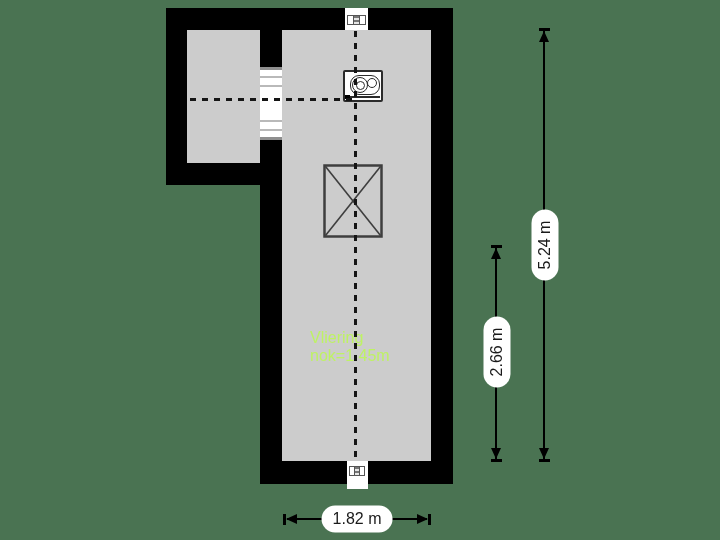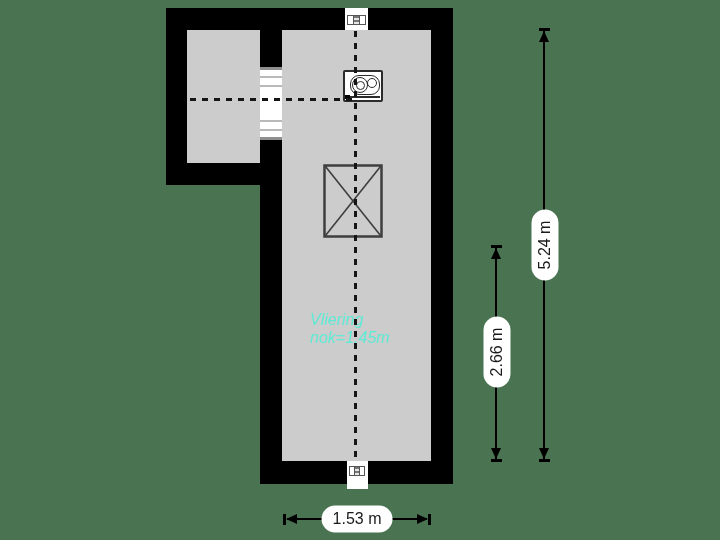--- a/index.html
+++ b/index.html
@@ -41,21 +41,21 @@
   .boiler-base{position:absolute;left:0;bottom:2px;width:35px;height:2px;background:#2b2b2b;}
   .boiler-base-block{position:absolute;left:0;bottom:1px;width:5px;height:4px;background:#000;}
 
   
   .ridge-v{position:absolute;left:354px;top:31px;width:3px;height:429px;z-index:5;
     background:repeating-linear-gradient(180deg,#151515 0 6px,transparent 6px 12px);}
   .ridge-h{position:absolute;left:190px;top:98px;width:166px;height:3px;z-index:5;
     background:repeating-linear-gradient(90deg,#151515 0 6px,transparent 6px 12px);}
 
   
-  .room-text{position:absolute;left:310px;top:311px;font-size:16px;line-height:18px;color:#5eead4;z-index:4;font-style:italic;}
+  .room-text{position:absolute;left:310px;top:329px;font-size:16px;line-height:18px;color:#bef264;z-index:4;}
 
   
   .dim{color:var(--dimension-line,#000);}
   .dim-line-v{position:absolute;width:2px;background:currentColor;}
   .dim-line-h{position:absolute;height:2px;background:currentColor;}
   .t-bar-h{position:absolute;width:11px;height:3px;background:currentColor;}
   .t-bar-v{position:absolute;width:3px;height:11px;background:currentColor;}
   .arr{position:absolute;width:0;height:0;}
   .arr-up{border-left:5.5px solid transparent;border-right:5.5px solid transparent;border-bottom:11px solid currentColor;}
   .arr-down{border-left:5.5px solid transparent;border-right:5.5px solid transparent;border-top:11px solid currentColor;}
@@ -135,15 +135,15 @@
   </div>
   <div class="dim-label rot" style="left:497px;top:352px;">2.66 m</div>
 
   <div class="dim">
     <div class="dim-line-h" style="left:287px;top:518px;width:140px;"></div>
     <div class="t-bar-v" style="left:283px;top:513.5px;"></div>
     <div class="arr arr-left" style="left:286px;top:513.5px;"></div>
     <div class="arr arr-right" style="left:417px;top:513.5px;"></div>
     <div class="t-bar-v" style="left:428px;top:513.5px;"></div>
   </div>
-  <div class="dim-label ctr" style="left:357px;top:519px;">1.53 m</div>
+  <div class="dim-label ctr" style="left:357px;top:519px;">1.82 m</div>
 
 </div>
 
 </body></html>

